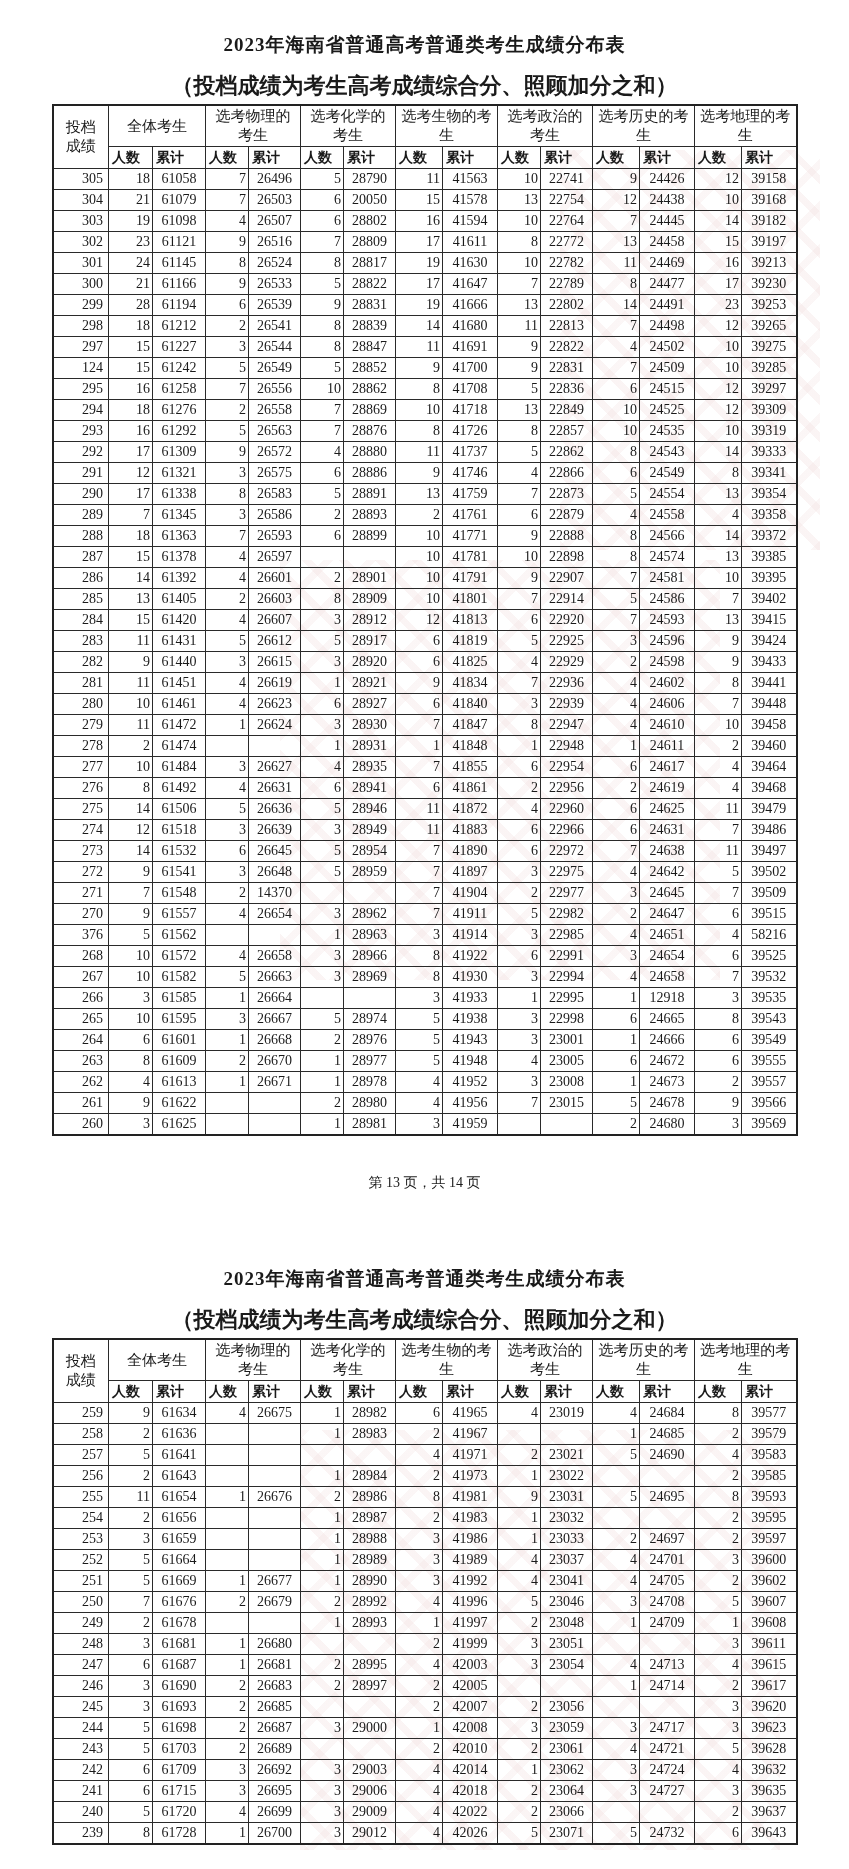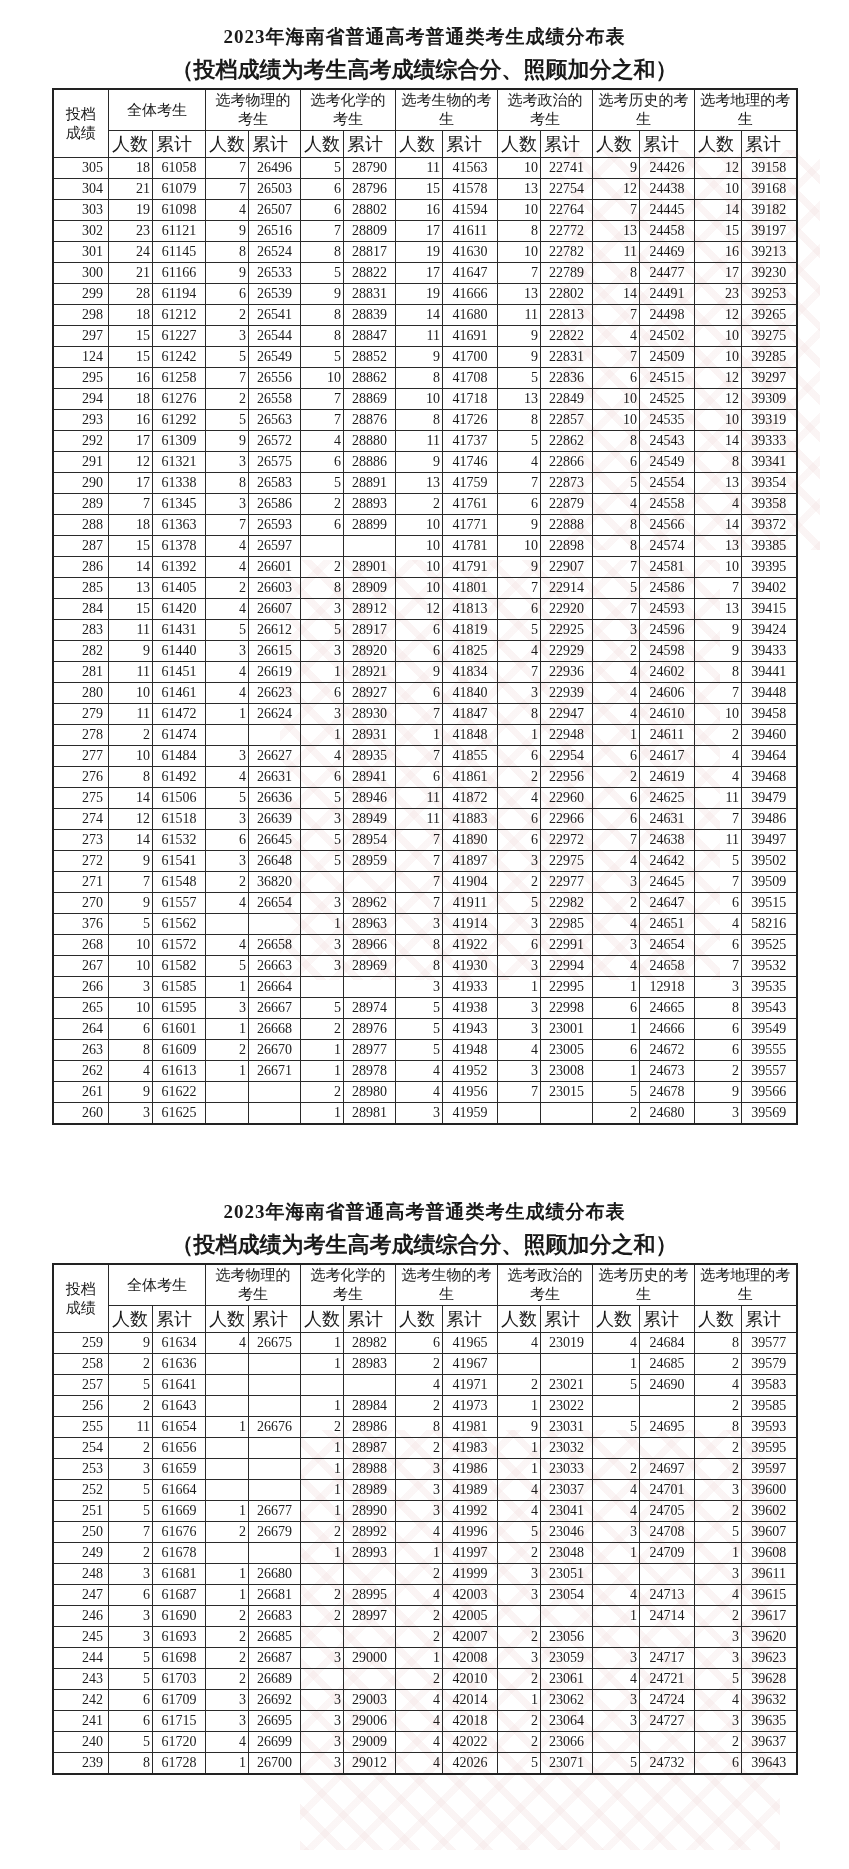--- a/index.html
+++ b/index.html
@@ -3,37 +3,37 @@
 <meta charset="utf-8">
 <style>
   html,body{margin:0;padding:0;}
   body{
     width:849px;height:1869px;background:#ffffff;position:relative;
     font-family:"Liberation Serif","DejaVu Serif",serif;color:#1a1a1a;
     overflow:hidden;
   }
   .doc-title{
     text-align:center;font-size:19px;font-weight:bold;
-    line-height:26px;margin:8px;letter-spacing:1px;
+    line-height:26px;margin:16px;letter-spacing:1px;
   }
   .doc-subtitle{
     text-align:center;font-size:22px;font-weight:bold;
     line-height:24px;margin:0 0 6px 0;
   }
   .first-title{padding-top:16px;}
   table.score-table{
     border-collapse:collapse;table-layout:fixed;width:744px;
     margin:0 auto;border:2px solid #222;
   }
   table.score-table th, table.score-table td{
     border:1px solid #2a2a2a;overflow:hidden;white-space:normal;
   }
   th.score-h{font-size:15px;font-weight:normal;text-align:center;line-height:19px;padding:0 8px;}
   th.group-h{font-size:15px;font-weight:normal;text-align:center;height:40px;line-height:19px;padding:0 5px;}
-  th.sub-h{font-size:18px;font-weight:normal;text-align:left;padding:1px 3px;height:19px;margin-top:7px;}
+  th.sub-h{font-size:14px;font-weight:bold;text-align:left;padding:1px 3px;height:19px;margin-top:7px;}
   td.cell{font-size:14px;height:20px;padding:0 2px;line-height:20px;}
   td.score{text-align:right;padding-right:5px;}
   td.num{text-align:right;padding-right:2px;}
   td.cum{text-align:center;}
   .page-footer{
     text-align:center;font-size:14px;line-height:18px;margin-top:38px;
   }
   .second-title{margin-top:74px;}
   .wm{
     position:absolute;pointer-events:none;z-index:0;opacity:.55;
@@ -119,21 +119,21 @@
           <td class="cell num">12</td>
           <td class="cell cum">39158</td>
         </tr>
         <tr>
           <td class="cell score">304</td>
           <td class="cell num">21</td>
           <td class="cell cum">61079</td>
           <td class="cell num">7</td>
           <td class="cell cum">26503</td>
           <td class="cell num">6</td>
-          <td class="cell cum">28796</td>
+          <td class="cell cum">20050</td>
           <td class="cell num">15</td>
           <td class="cell cum">41578</td>
           <td class="cell num">13</td>
           <td class="cell cum">22754</td>
           <td class="cell num">12</td>
           <td class="cell cum">24438</td>
           <td class="cell num">10</td>
           <td class="cell cum">39168</td>
         </tr>
         <tr>
@@ -678,21 +678,21 @@
           <td class="cell num">4</td>
           <td class="cell cum">24642</td>
           <td class="cell num">5</td>
           <td class="cell cum">39502</td>
         </tr>
         <tr>
           <td class="cell score">271</td>
           <td class="cell num">7</td>
           <td class="cell cum">61548</td>
           <td class="cell num">2</td>
-          <td class="cell cum">36820</td>
+          <td class="cell cum">14370</td>
           <td class="cell num"></td>
           <td class="cell cum"></td>
           <td class="cell num">7</td>
           <td class="cell cum">41904</td>
           <td class="cell num">2</td>
           <td class="cell cum">22977</td>
           <td class="cell num">3</td>
           <td class="cell cum">24645</td>
           <td class="cell num">7</td>
           <td class="cell cum">39509</td>
@@ -880,20 +880,21 @@
           <td class="cell num"></td>
           <td class="cell cum"></td>
           <td class="cell num">2</td>
           <td class="cell cum">24680</td>
           <td class="cell num">3</td>
           <td class="cell cum">39569</td>
         </tr>
       </tbody>
     </table>
 
+  <div class="page-footer">第 13 页，共 14 页</div>
 
   <div class="doc-title second-title">2023年海南省普通高考普通类考生成绩分布表</div>
   <div class="doc-subtitle">（投档成绩为考生高考成绩综合分、照顾加分之和）</div>
 
   <table class="score-table">
       <colgroup>
         <col style="width: 56px;">
         <col style="width: 44px;">
         <col style="width: 53px;">
         <col style="width: 43px;">

